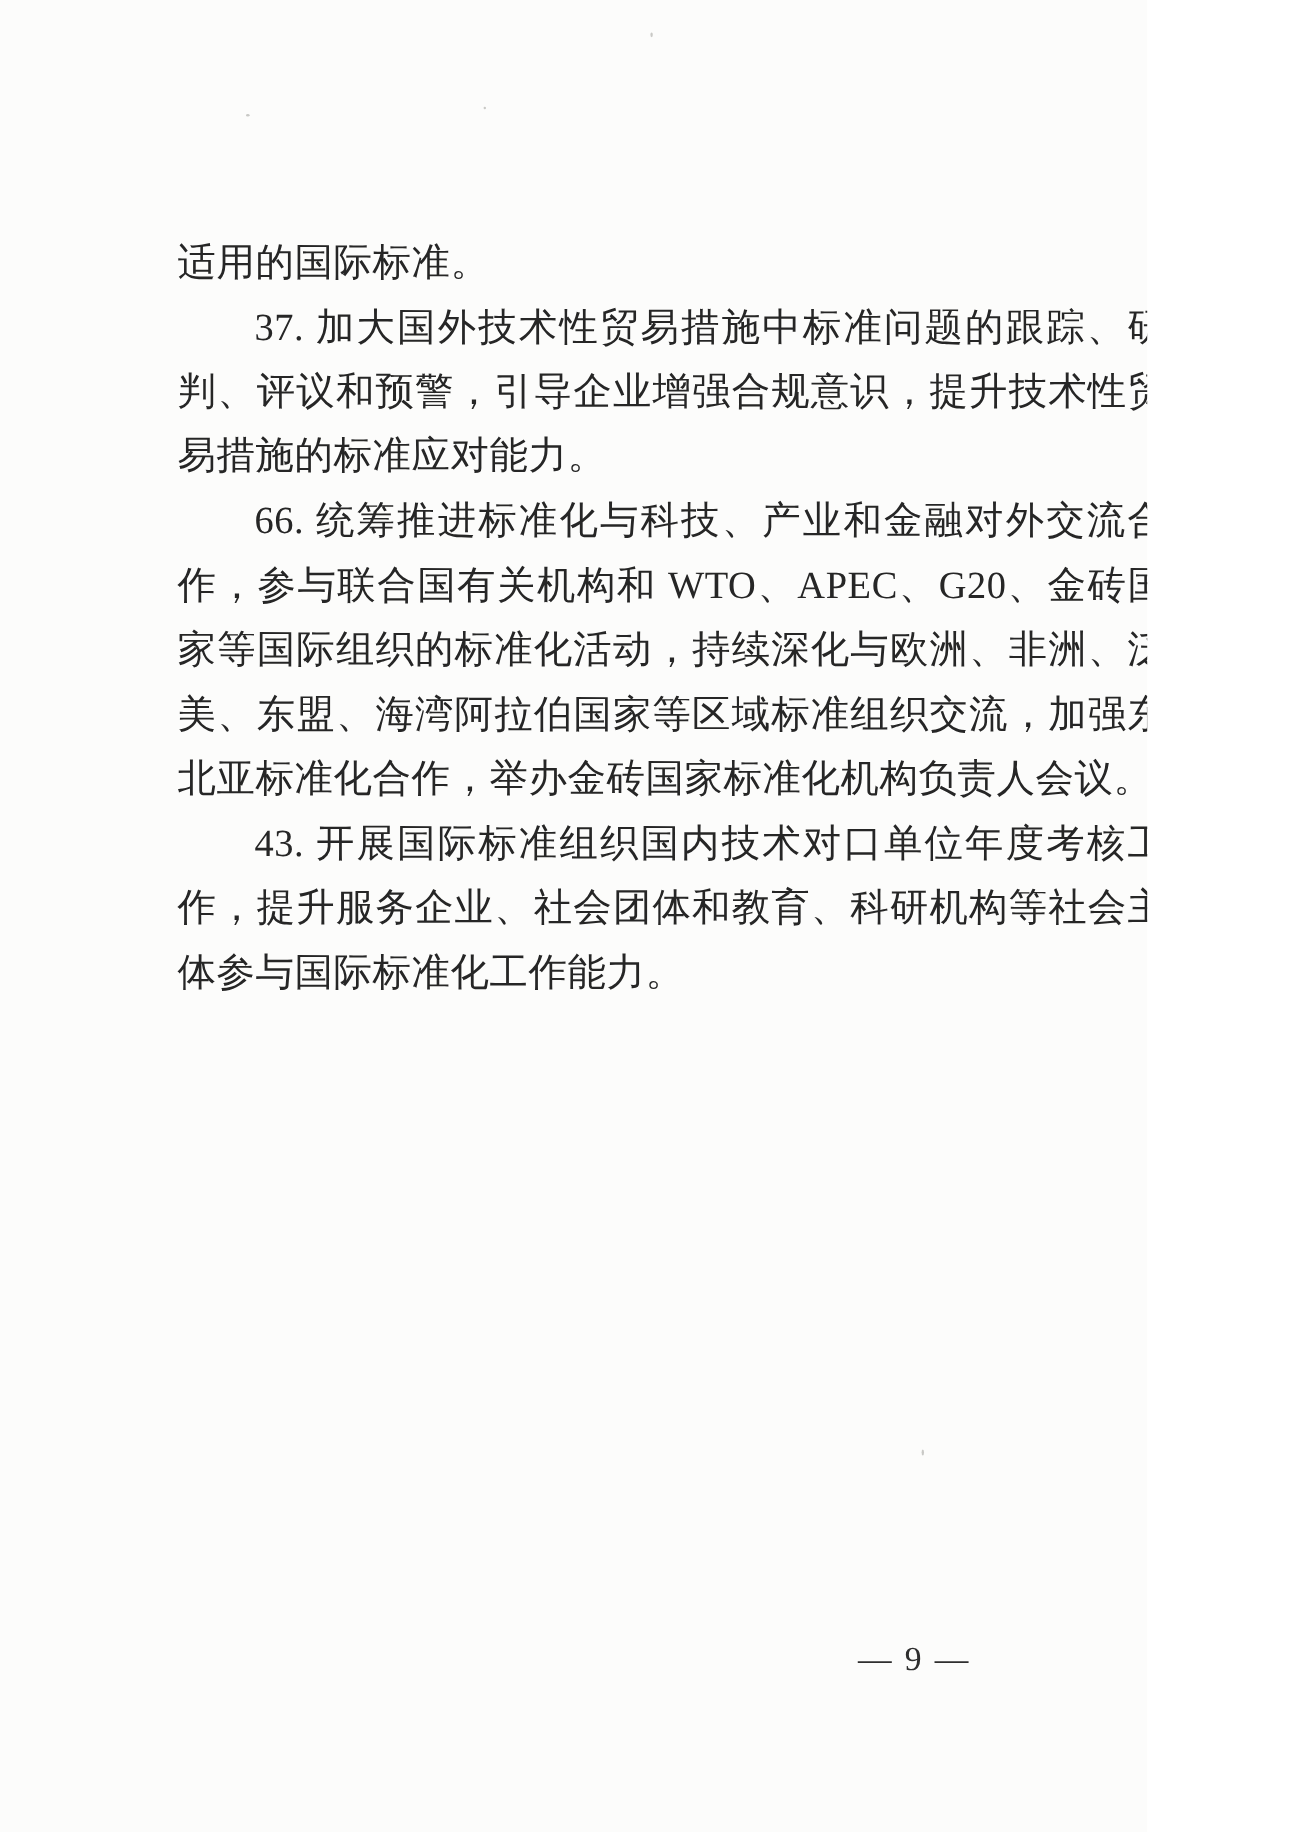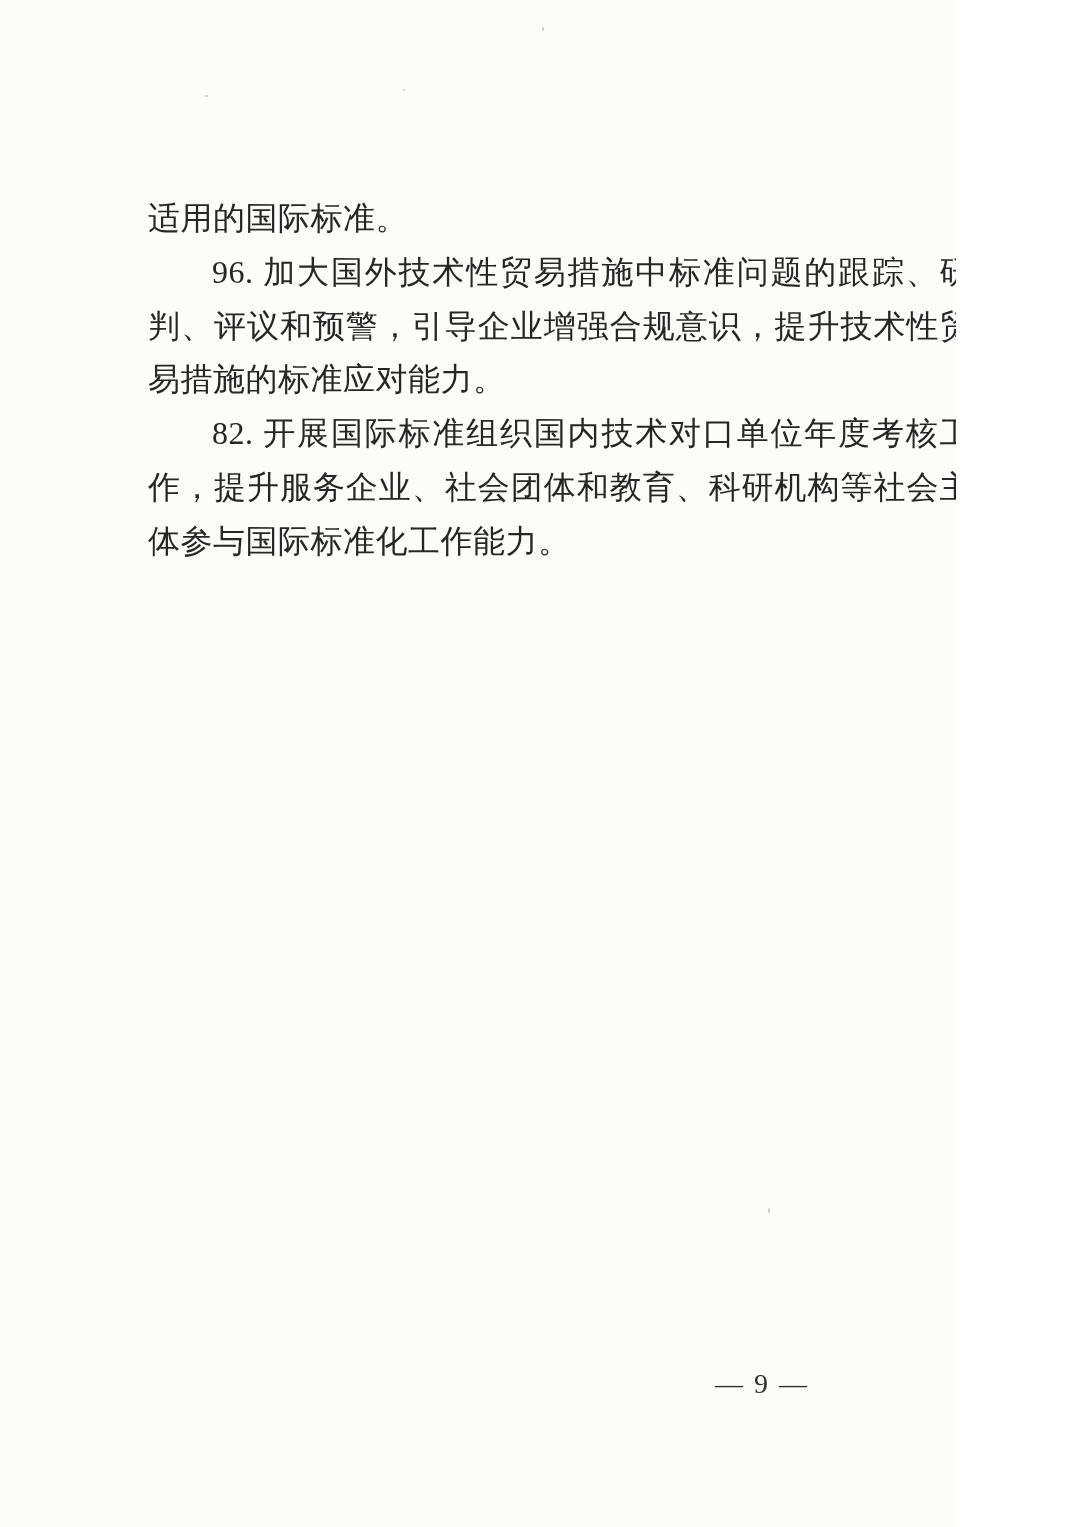--- a/index.html
+++ b/index.html
@@ -60,19 +60,20 @@
 
 <div class="page">
 
   <div class="speck speck-1"></div>
   <div class="speck speck-2"></div>
   <div class="speck speck-3"></div>
   <div class="speck speck-4"></div>
 
   <div class="content">
     <p>适用的国际标准。</p>
-    <p class="indent">96. 加大国外技术性贸易措施中标准问题的跟踪、研判、评议和预警，引导企业增强合规意识，提升技术性贸易措施的标准应对能力。</p>
-    <p class="indent">82. 开展国际标准组织国内技术对口单位年度考核工作，提升服务企业、社会团体和教育、科研机构等社会主体参与国际标准化工作能力。</p>
+    <p class="indent">37. 加大国外技术性贸易措施中标准问题的跟踪、研判、评议和预警，引导企业增强合规意识，提升技术性贸易措施的标准应对能力。</p>
+    <p class="indent">66. 统筹推进标准化与科技、产业和金融对外交流合作，参与联合国有关机构和 WTO、APEC、G20、金砖国家等国际组织的标准化活动，持续深化与欧洲、非洲、泛美、东盟、海湾阿拉伯国家等区域标准组织交流，加强东北亚标准化合作，举办金砖国家标准化机构负责人会议。</p>
+    <p class="indent">43. 开展国际标准组织国内技术对口单位年度考核工作，提升服务企业、社会团体和教育、科研机构等社会主体参与国际标准化工作能力。</p>
   </div>
 
   <div class="page-number">— 9 —</div>
 
 </div>
 
 </body></html>

